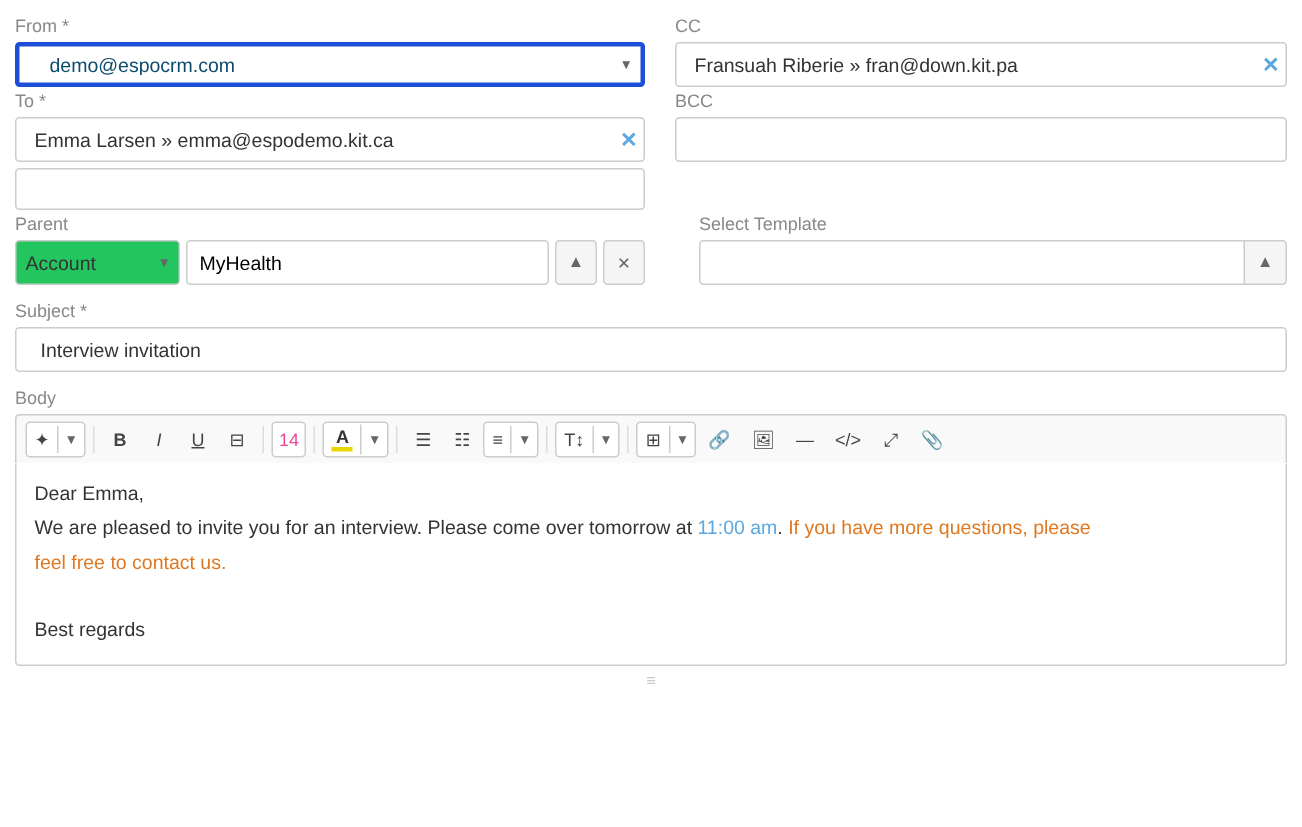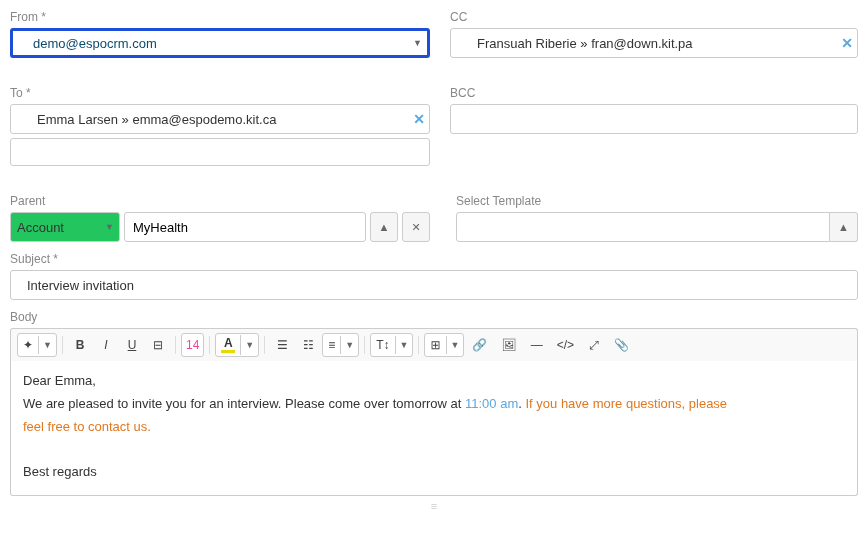--- a/index.html
+++ b/index.html
@@ -1,20 +1,20 @@
 <!DOCTYPE html>
 <html><head>
   <meta charset="utf-8">
   <style>
     * { box-sizing: border-box; margin: 0; padding: 0; }
     body { font-family: Arial, sans-serif; font-size: 13px; color: #333; background: #fff; padding: 10px; }
 
     .form-container { width: 848px; }
 
-    .row { display: flex; gap: 20px; margin-bottom: 28px; }
+    .row { display: flex; gap: 20px; margin-bottom: 2px; }
     .col-left { width: 420px; flex-shrink: 0; }
     .col-right { flex: 1; }
 
     .field-label { font-size: 12px; color: #888; margin-bottom: 4px; }
 
     .select-box {
       border: 3px solid #1d4ed8;
       border-radius: 3px;
       padding: 5px 20px;
       width: 100%;
@@ -38,21 +38,21 @@
       position: absolute;
       right: 8px;
       top: 50%;
       transform: translateY(-50%);
       pointer-events: none;
     }
 
     .tag-input-box {
       border: 1px solid #ccc;
       border-radius: 3px;
-      padding: 3px 26px;
+      padding: 3px 12px;
       width: 100%;
       font-size: 13px;
       color: #333;
       background: #fff;
       min-height: 30px;
       display: flex;
       align-items: center;
       justify-content: space-between;
       flex-wrap: wrap;
     }
@@ -70,21 +70,21 @@
       margin-left: 4px;
     }
     .to-input-empty {
       border: 1px solid #ccc;
       border-radius: 3px;
       height: 28px;
       width: 100%;
       margin-top: 4px;
     }
 
-    .parent-row { display: flex; gap: 26px; margin-bottom: 10px; align-items: flex-end; }
+    .parent-row { display: flex; gap: 36px; margin-bottom: 10px; align-items: flex-end; }
     .parent-left { width: 420px; flex-shrink: 0; }
     .parent-right { flex: 1; }
 
     .parent-field {
       display: flex;
       align-items: center;
       gap: 4px;
     }
     .parent-type-select {
       border: 1px solid #ccc;

